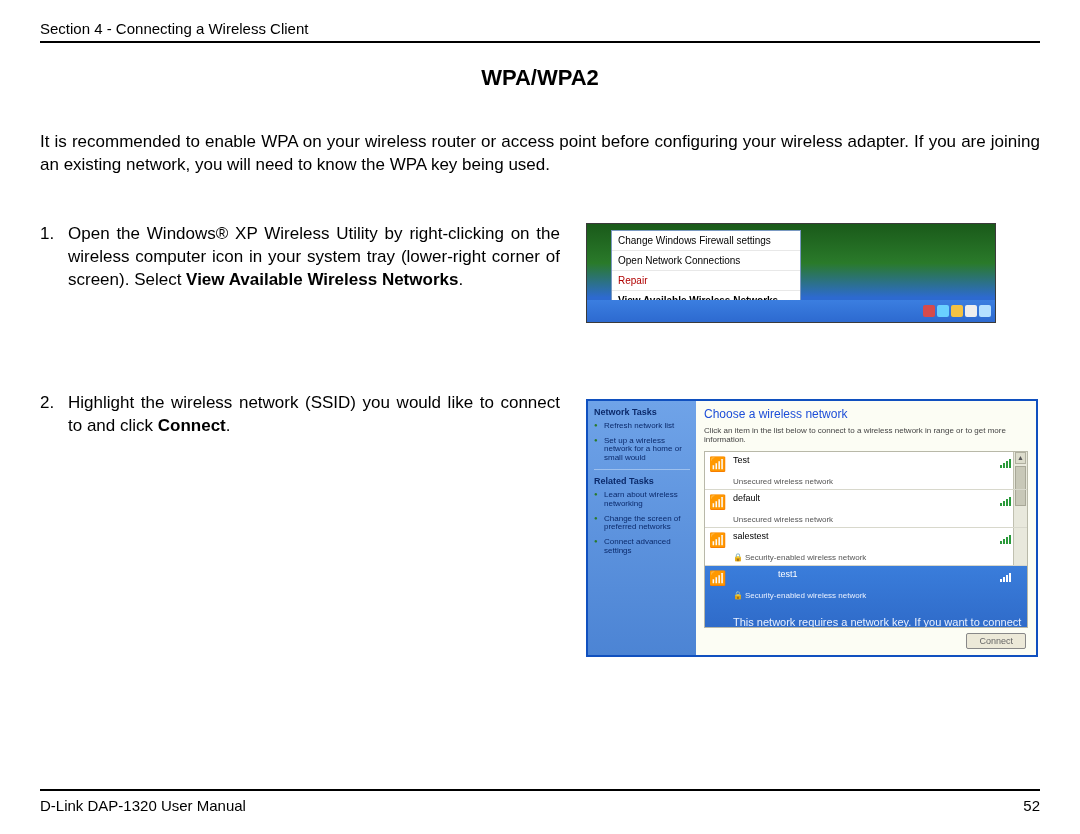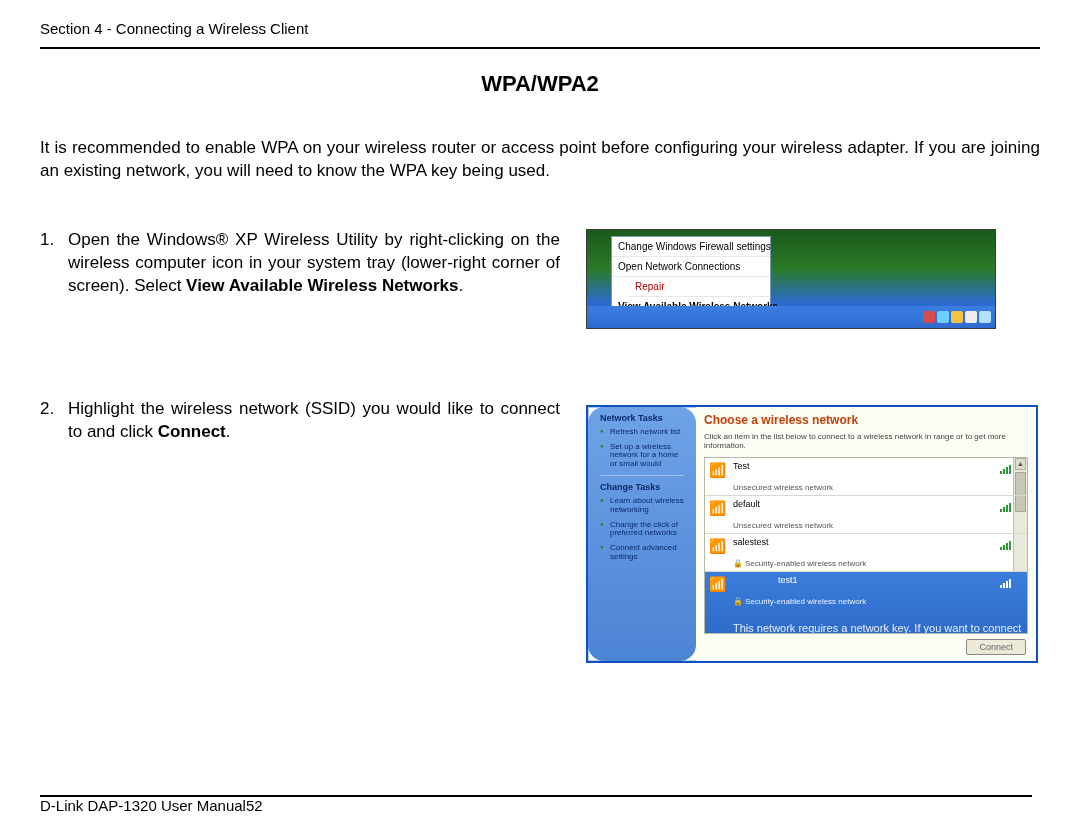--- a/index.html
+++ b/index.html
@@ -8,21 +8,21 @@
     height: 834px;
     font-family: "Myriad Pro", "Segoe UI", Arial, sans-serif;
     font-size: 16px;
     color: #000;
     background: #fff;
     position: relative;
     padding: 20px 40px 20px 40px;
   }
   .header {
     font-size: 15px;
-    padding-bottom: 10px;
+    padding-bottom: 4px;
     border-bottom: 2px solid #000;
     text-align: left;
   }
   h1.title {
     font-size: 22px;
     font-weight: 700;
     text-align: center;
     margin-top: 22px;
     margin-bottom: 40px;
   }
@@ -61,33 +61,33 @@
     height: 100px;
     background: linear-gradient(#1a5a1a, #2a7a2a 40%, #2d6ad0 75%, #2d6ad0);
     position: relative;
     overflow: hidden;
     border: 1px solid #3a3a3a;
     margin-bottom: 76px;
   }
   .fig1 .menu {
     position: absolute;
     top: 6px; left: 24px;
-    width: 160px;
+    width: 190px;
     background: #fff;
     border: 1px solid #7a99c2;
     font-size: 10px;
     color: #000;
   }
   .fig1 .menu .mi {
     padding: 4px 6px;
     border-bottom: 1px solid #e8e8e8;
     white-space: nowrap;
   }
   .fig1 .menu .mi:last-child { border-bottom: none; }
-  .fig1 .menu .mi.red { color: #b00000; margin-left: 17px; }
+  .fig1 .menu .mi.red { color: #b00000; }
   .fig1 .menu .mi.boldb { font-weight: 700; color: #000; }
   .fig1 .taskbar {
     position: absolute;
     left: 0; right: 0; bottom: 0;
     height: 22px;
     background: linear-gradient(#3b7ee0, #2d6ad0);
     display: flex; justify-content: flex-end; align-items: center;
     padding-right: 4px; gap: 2px;
   }
   .tray-icon {
@@ -122,39 +122,38 @@
     text-align: center; line-height: 11px; border: 1px solid #fff; font-size:9px;
   }
   .fig2 .body {
     display: flex;
     height: 254px;
   }
   .fig2 .side {
     width: 108px;
     background: linear-gradient(#6fa3e8, #4c84d4);
     color: #fff;
-    padding: 6px 12px;
+    padding: 6px 6px;
     font-size: 8px;
-    border-radius: 16px;
   }
   .fig2 .side .sect { color: #0b2a6b; font-weight: 700; margin-bottom: 5px; font-size: 9px;}
   .fig2 .side .lnk { color: #0b2a6b; margin: 4px 0 6px 10px; line-height: 1.1; position: relative;}
   .fig2 .side .lnk::before {
     content: "●"; position: absolute; left: -10px; top: 0; font-size: 6px; color: #2a7a2a;
   }
   .fig2 .side hr { border: none; border-top: 1px solid #9dc0ee; margin: 6px 0; }
   .fig2 .main {
     flex: 1;
     background: #fcfdf4;
     padding: 6px 8px;
     position: relative;
     display: flex; flex-direction: column;
     overflow: hidden;
   }
-  .fig2 .main h3 { font-size: 12px; font-weight: 700; color: #c2410c; margin-bottom: 5px; }
+  .fig2 .main h3 { font-size: 12px; font-weight: 400; color: #1d4ed8; margin-bottom: 5px; }
   .fig2 .main .sub { font-size: 8px; color: #444; margin-bottom: 6px; line-height: 1.2; }
   .netlist {
     flex: 1;
     border: 1px solid #b8b8a8;
     background: #fff;
     overflow: hidden;
     position: relative;
   }
   .net {
     border-bottom: 1px solid #d8d8cc;
@@ -204,24 +203,25 @@
     font-size: 9px;
     padding: 2px 12px;
     border: 1px solid #888;
     background: #ece9d8;
     color: #666;
     border-radius: 2px;
   }
 
   .footer {
     position: absolute;
-    left: 40px; right: 48px; bottom: 20px;
+    left: 40px; right: 40px; bottom: 20px;
     border-top: 2px solid #000;
+    padding-top: 6px;
     font-size: 15px;
-    display: flex; justify-content: flex-start;
+    display: flex; justify-content: space-between;
   }
 </style>
 </head>
 <body>
 
 <div class="header">
   <span>Section 4 - Connecting a Wireless Client</span>
 </div>
 
 <h1 class="title">WPA/WPA2</h1>
@@ -265,23 +265,23 @@
       </div>
     </div>
 
     <div class="fig2">
       <div class="body">
         <div class="side">
           <div class="sect">Network Tasks</div>
           <div class="lnk">Refresh network list</div>
           <div class="lnk">Set up a wireless network for a home or small would</div>
           <hr>
-          <div class="sect">Change Tasks</div>
+          <div class="sect">Related Tasks</div>
           <div class="lnk">Learn about wireless networking</div>
-          <div class="lnk">Change the click of preferred networks</div>
+          <div class="lnk">Change the screen of preferred networks</div>
           <div class="lnk">Connect advanced settings</div>
         </div>
         <div class="main">
           <h3>Choose a wireless network</h3>
           <div class="sub">Click an item in the list below to connect to a wireless network in range or to get more information.</div>
           <div class="netlist">
             <div class="scroll">
               <div class="arr up">▲</div>
               <div class="thumb"></div>
               <div class="arr dn">▼</div>

